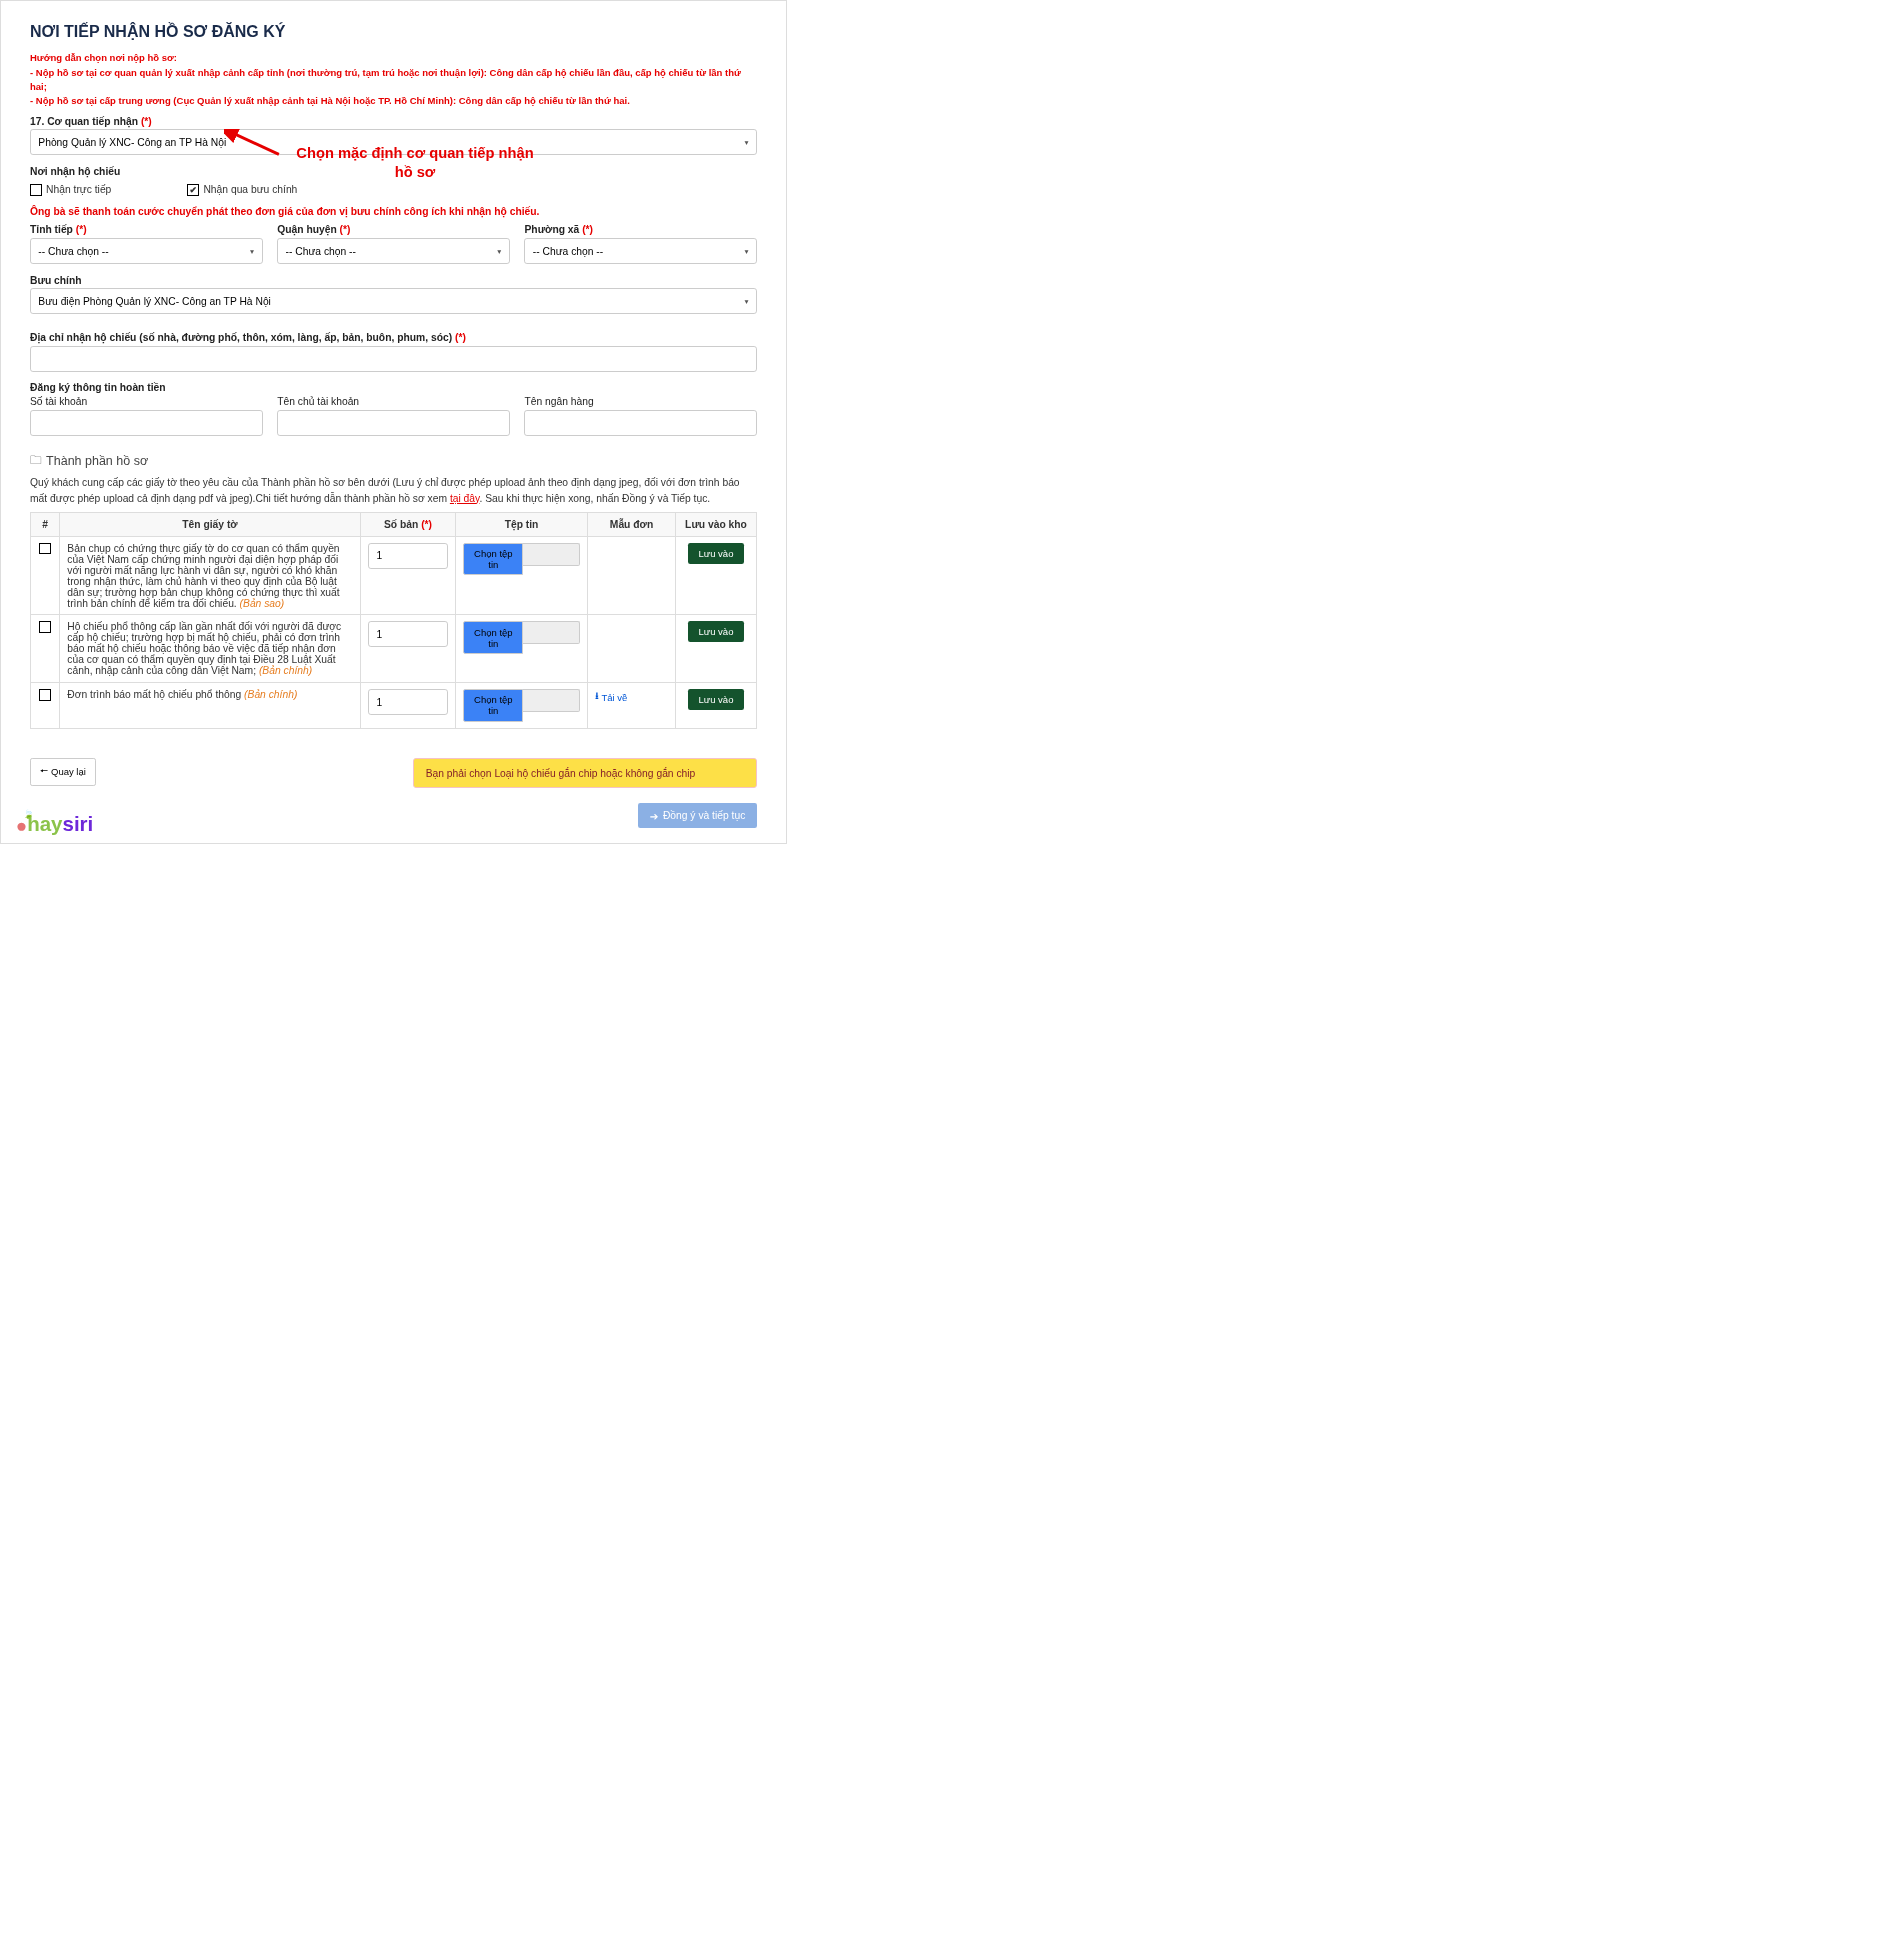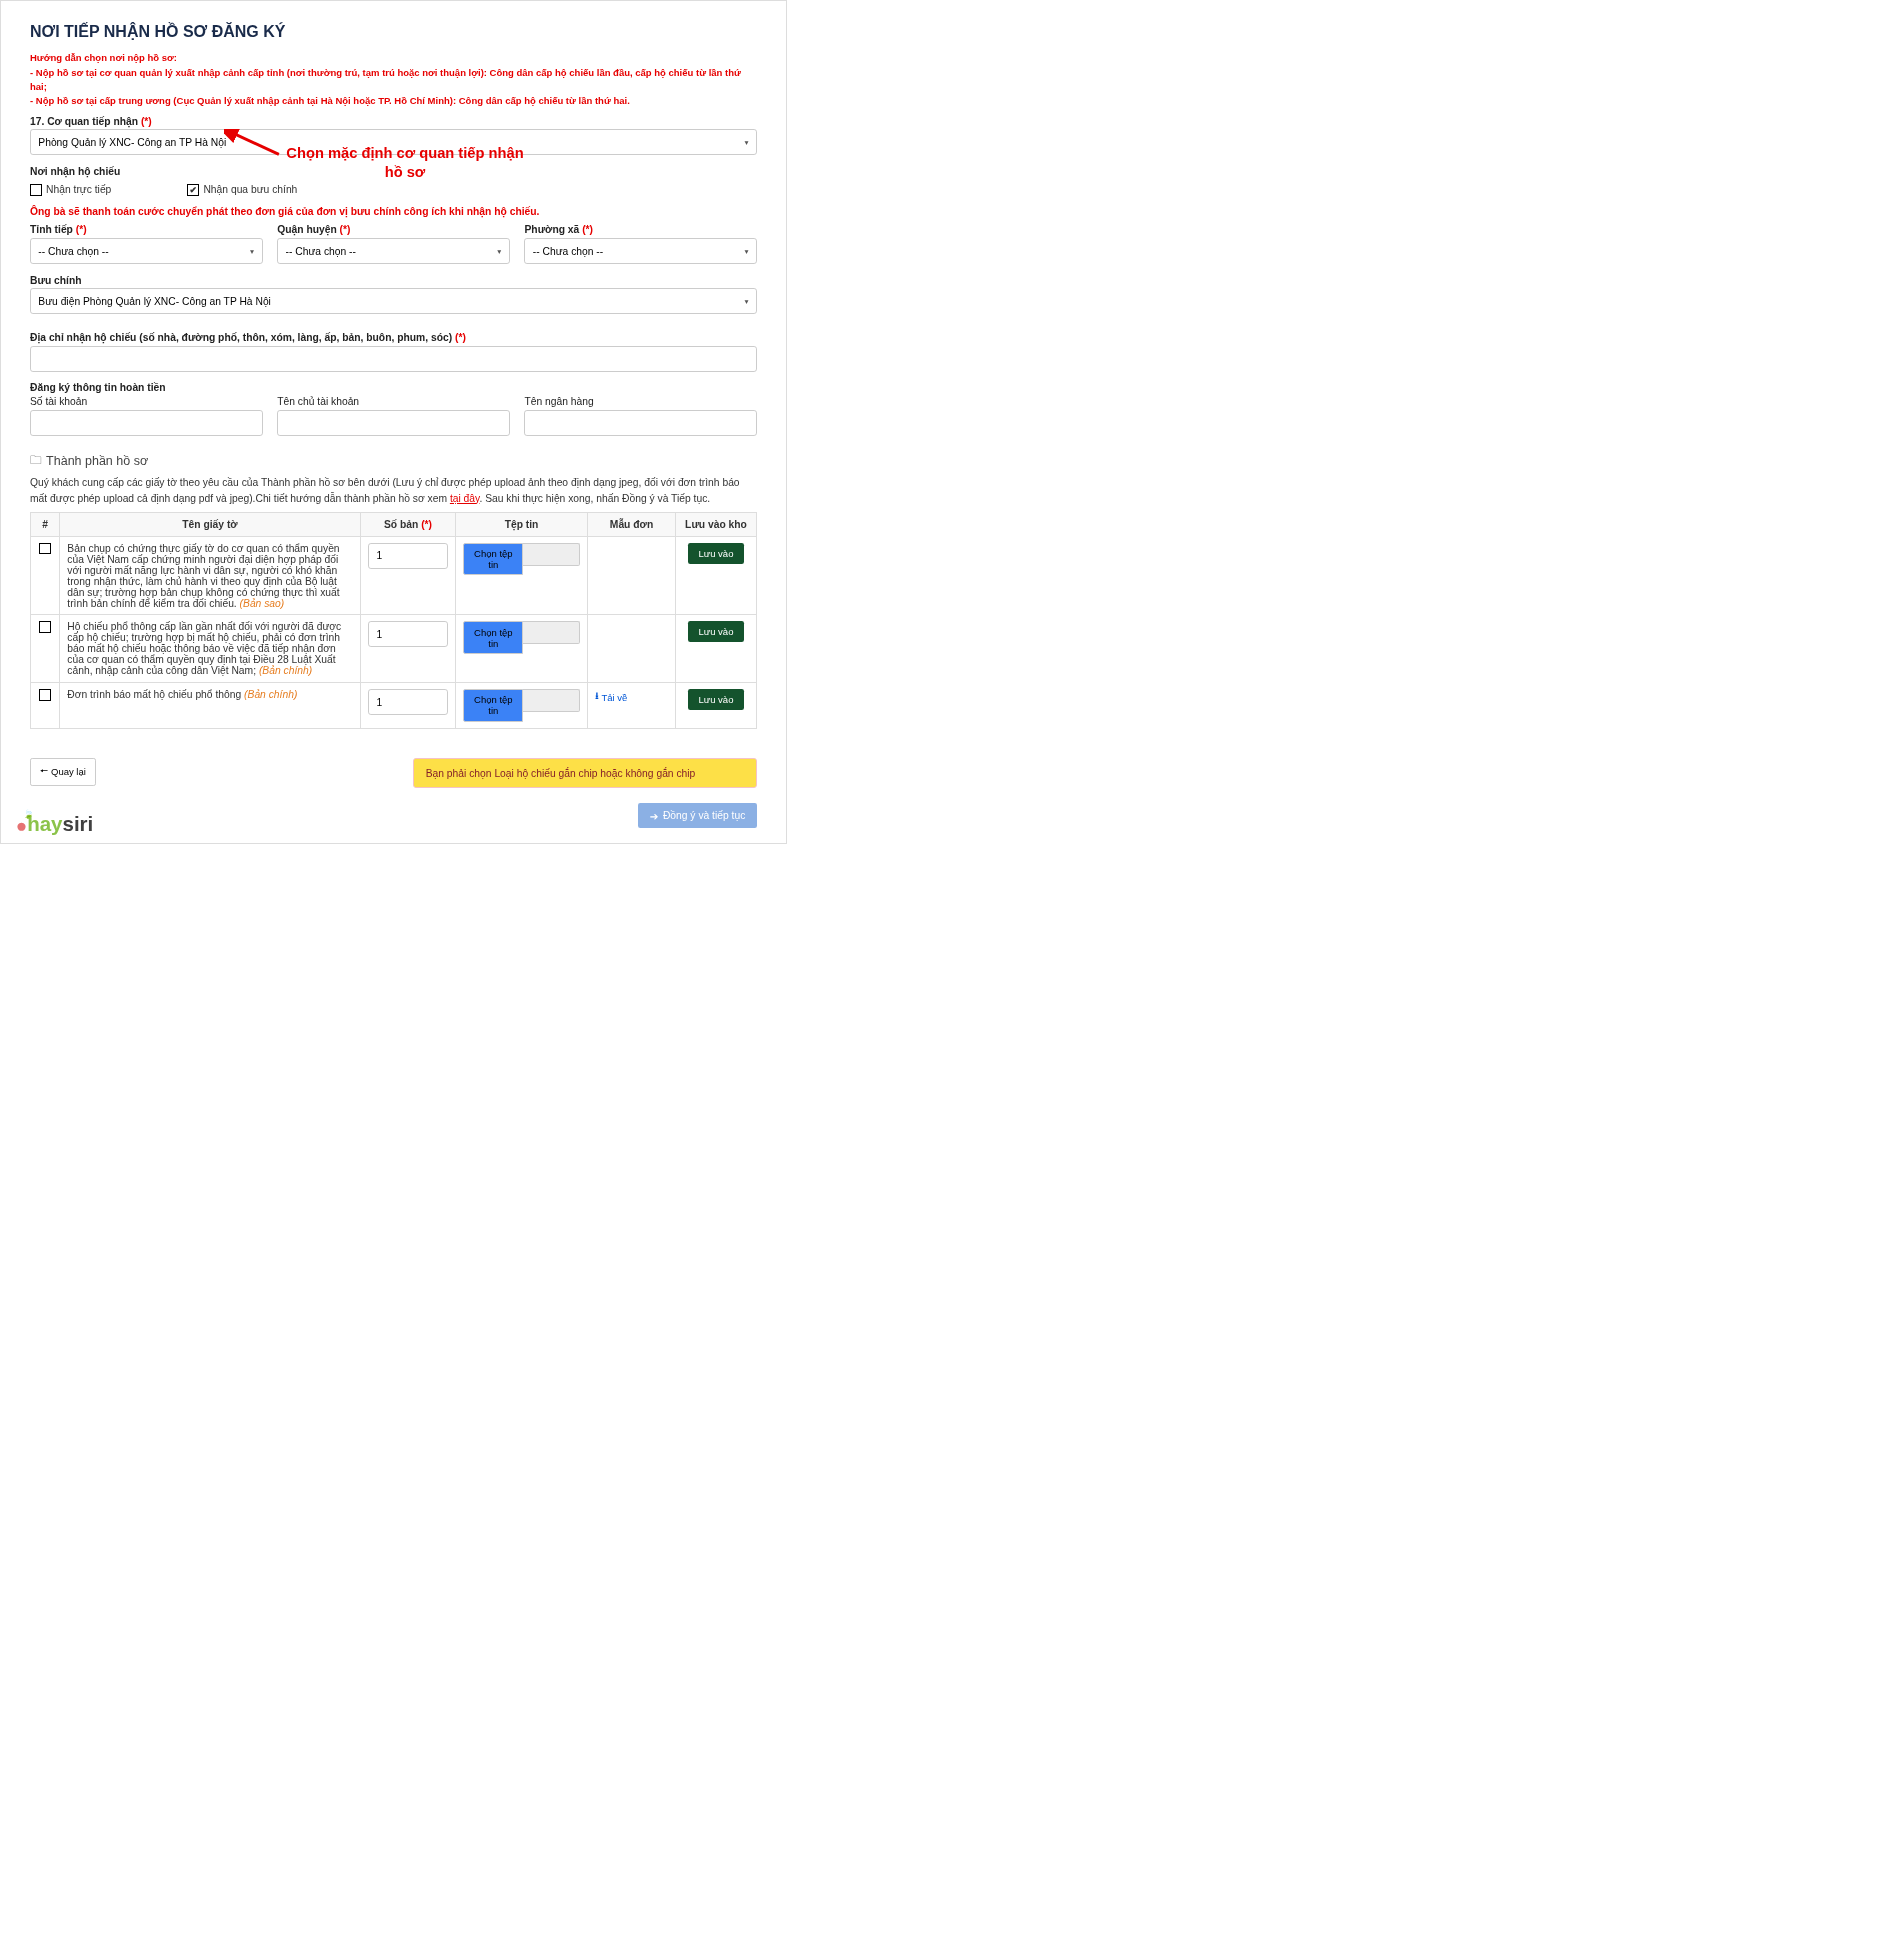--- a/index.html
+++ b/index.html
@@ -41,21 +41,21 @@
 .download-icon { font-weight: bold; }
 .footer-row { margin-top: 29px; display: flex; justify-content: space-between; align-items: flex-start; }
 .btn-back { background: #fff; border: 0.7px solid #ccc; padding: 5.1px 8.8px; border-radius: 2.2px; font-size: 9.5px; cursor: pointer; display: inline-flex; align-items: center; gap: 2.9px; }
 .alert { background: #fde047; border: 0.7px solid #f5c2c7; color: #842029; padding: 8.8px 11.7px; border-radius: 2.9px; font-size: 10.3px; width: 344px; }
 .btn-primary { background: #5b8fd9; opacity: 0.7; color: #fff; border: none; padding: 6.6px 11.7px; border-radius: 2.2px; font-size: 10.3px; cursor: pointer; display: inline-flex; align-items: center; gap: 4.4px; float: right; margin-top: 14.7px; }
 .annotation { position: absolute; color: #e60000; font-weight: bold; font-size: 14.7px; text-align: center; line-height: 1.3; pointer-events: none; }
 .arrow-svg { position: absolute; pointer-events: none; }
 .logo { position: absolute; bottom: 7.3px; left: 14.7px; font-size: 20.5px; font-weight: bold; }
 .logo-h { color: #8bc34a; }
 .logo-ay { color: #8bc34a; }
-.logo-siri { color: #404040; }
+.logo-siri { color: #6d28d9; }
 .apple-icon { color: #e57373; font-size: 19px; position: relative; top: 1.5px; }
 .leaf { color: #8bc34a; position: absolute; font-size: 8.8px; left: 7.3px; top: -2.9px; }
 </style>
 </head>
 <body>
 
 <div class="page">
   <h1 class="page-title">NƠI TIẾP NHẬN HỒ SƠ ĐĂNG KÝ</h1>
 
   <div class="instructions">
@@ -76,21 +76,21 @@
   </div>
 
   <svg class="arrow-svg" style="left:223px; top:128px;" width="59" height="29" viewBox="0 0 80 40">
     <defs>
         <marker id="ah" markerWidth="10" markerHeight="10" refX="2" refY="3" orient="auto">
           <path d="M0,0 L0,6 L8,3 z" fill="#e60000"></path>
         </marker>
       </defs>
     <line x1="75" y1="35" x2="10" y2="5" stroke="#e60000" stroke-width="4" marker-end="url(#ah)"></line>
   </svg>
-  <div class="annotation" style="left:276px; top:143px; width:256px;">Chọn mặc định cơ quan tiếp nhận hồ sơ</div>
+  <div class="annotation" style="left:286px; top:143px; width:256px;">Chọn mặc định cơ quan tiếp nhận hồ sơ</div>
 
   <label class="field-label">Nơi nhận hộ chiếu</label>
   <div class="checkbox-row">
     <div class="checkbox-item">
       <span class="checkbox-box"></span>
       <span>Nhận trực tiếp</span>
     </div>
     <div class="checkbox-item">
       <span class="checkbox-box">✔</span>
       <span>Nhận qua bưu chính</span>

